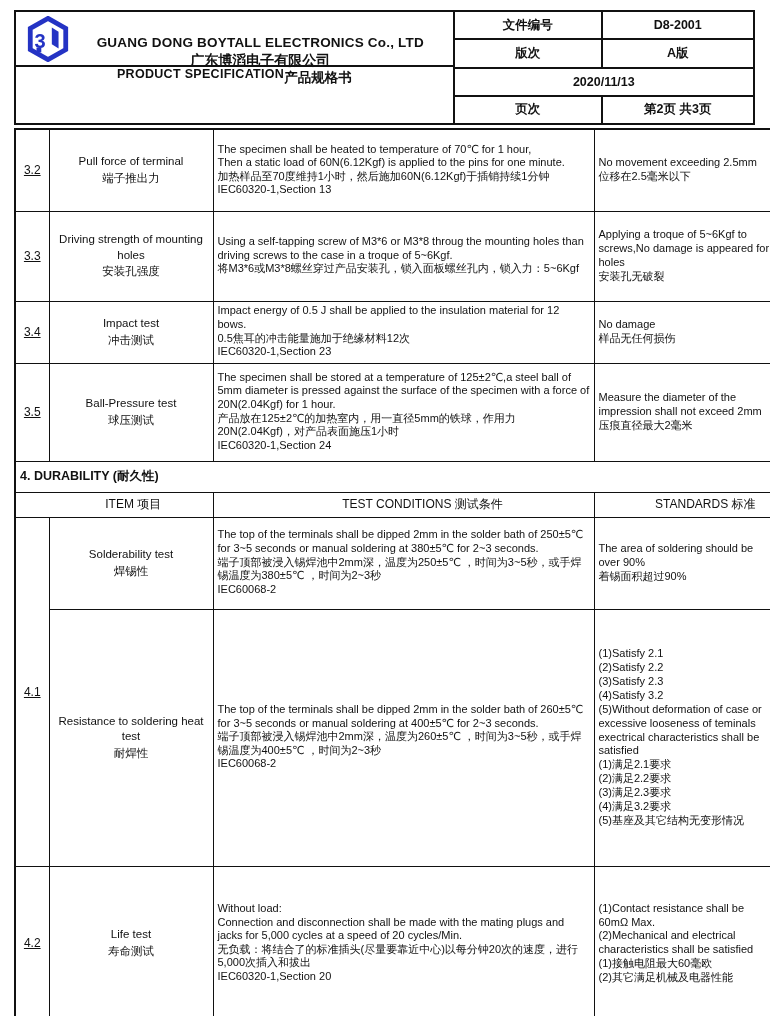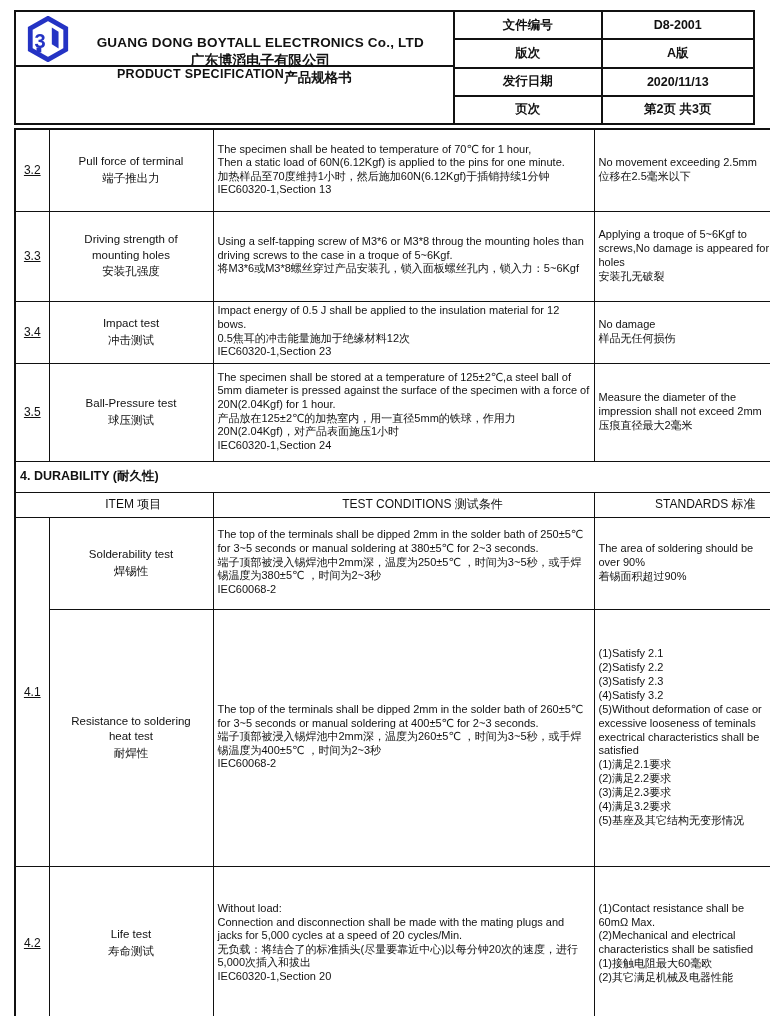--- a/index.html
+++ b/index.html
@@ -26,21 +26,21 @@
   .meta-row { flex:1; display:flex; border-bottom:2px solid #111; }
   .meta-row:last-child { border-bottom:none; }
   .meta-label { width:148px; border-right:2px solid #111; display:flex; align-items:center; justify-content:center; font-size:12.5px; font-weight:bold; }
   .meta-value { flex:1; display:flex; align-items:center; justify-content:center; font-size:12.5px; font-weight:bold; }
 
   
   table.spec { width:741px; border-collapse:collapse; table-layout:fixed; margin-top:3px; }
   table.spec td { border:1.5px solid #111; vertical-align:middle; overflow:hidden; }
   table.spec { border:2.5px solid #111; }
   td.c-no { width:34px; text-align:center; font-size:12px;text-decoration:underline; }
-  td.c-name { width:164px; text-align:center; font-size:11.5px; line-height:1.35; padding:2px 20px; }
+  td.c-name { width:164px; text-align:center; font-size:11.5px; line-height:1.35; padding:2px 7px; }
   td.c-cond { width:381px; vertical-align:top; padding:1px 4px 2px 4px; font-size:11px; line-height:1.24; }
   td.c-std { width:185px; padding:3px 4px; font-size:11px; line-height:1.26; }
   td.vm { vertical-align:middle; }
   .ln { margin:0; }
   .name-cn { margin-top:1px; }
 
   tr.r32 { height:82px; } tr.r33 { height:90px; } tr.r34 { height:62px; } tr.r35 { height:98px; }
   tr.sec-row { height:31px; }
   td.sec-title { font-size:12.5px; font-weight:bold; padding:2px 4px; vertical-align:middle; }
   tr.head-row { height:25px; }
@@ -77,21 +77,20 @@
   <div class="hdr-right">
     <div class="meta-row">
       <div class="meta-label">文件编号</div>
       <div class="meta-value">D8-2001</div>
     </div>
     <div class="meta-row">
       <div class="meta-label">版次</div>
       <div class="meta-value">A版</div>
     </div>
     <div class="meta-row">
-      <div class="meta-label">发行日期</div>
       <div class="meta-value">2020/11/13</div>
     </div>
     <div class="meta-row">
       <div class="meta-label">页次</div>
       <div class="meta-value">第2页  共3页</div>
     </div>
   </div>
 </div>
 
 <table class="spec">

